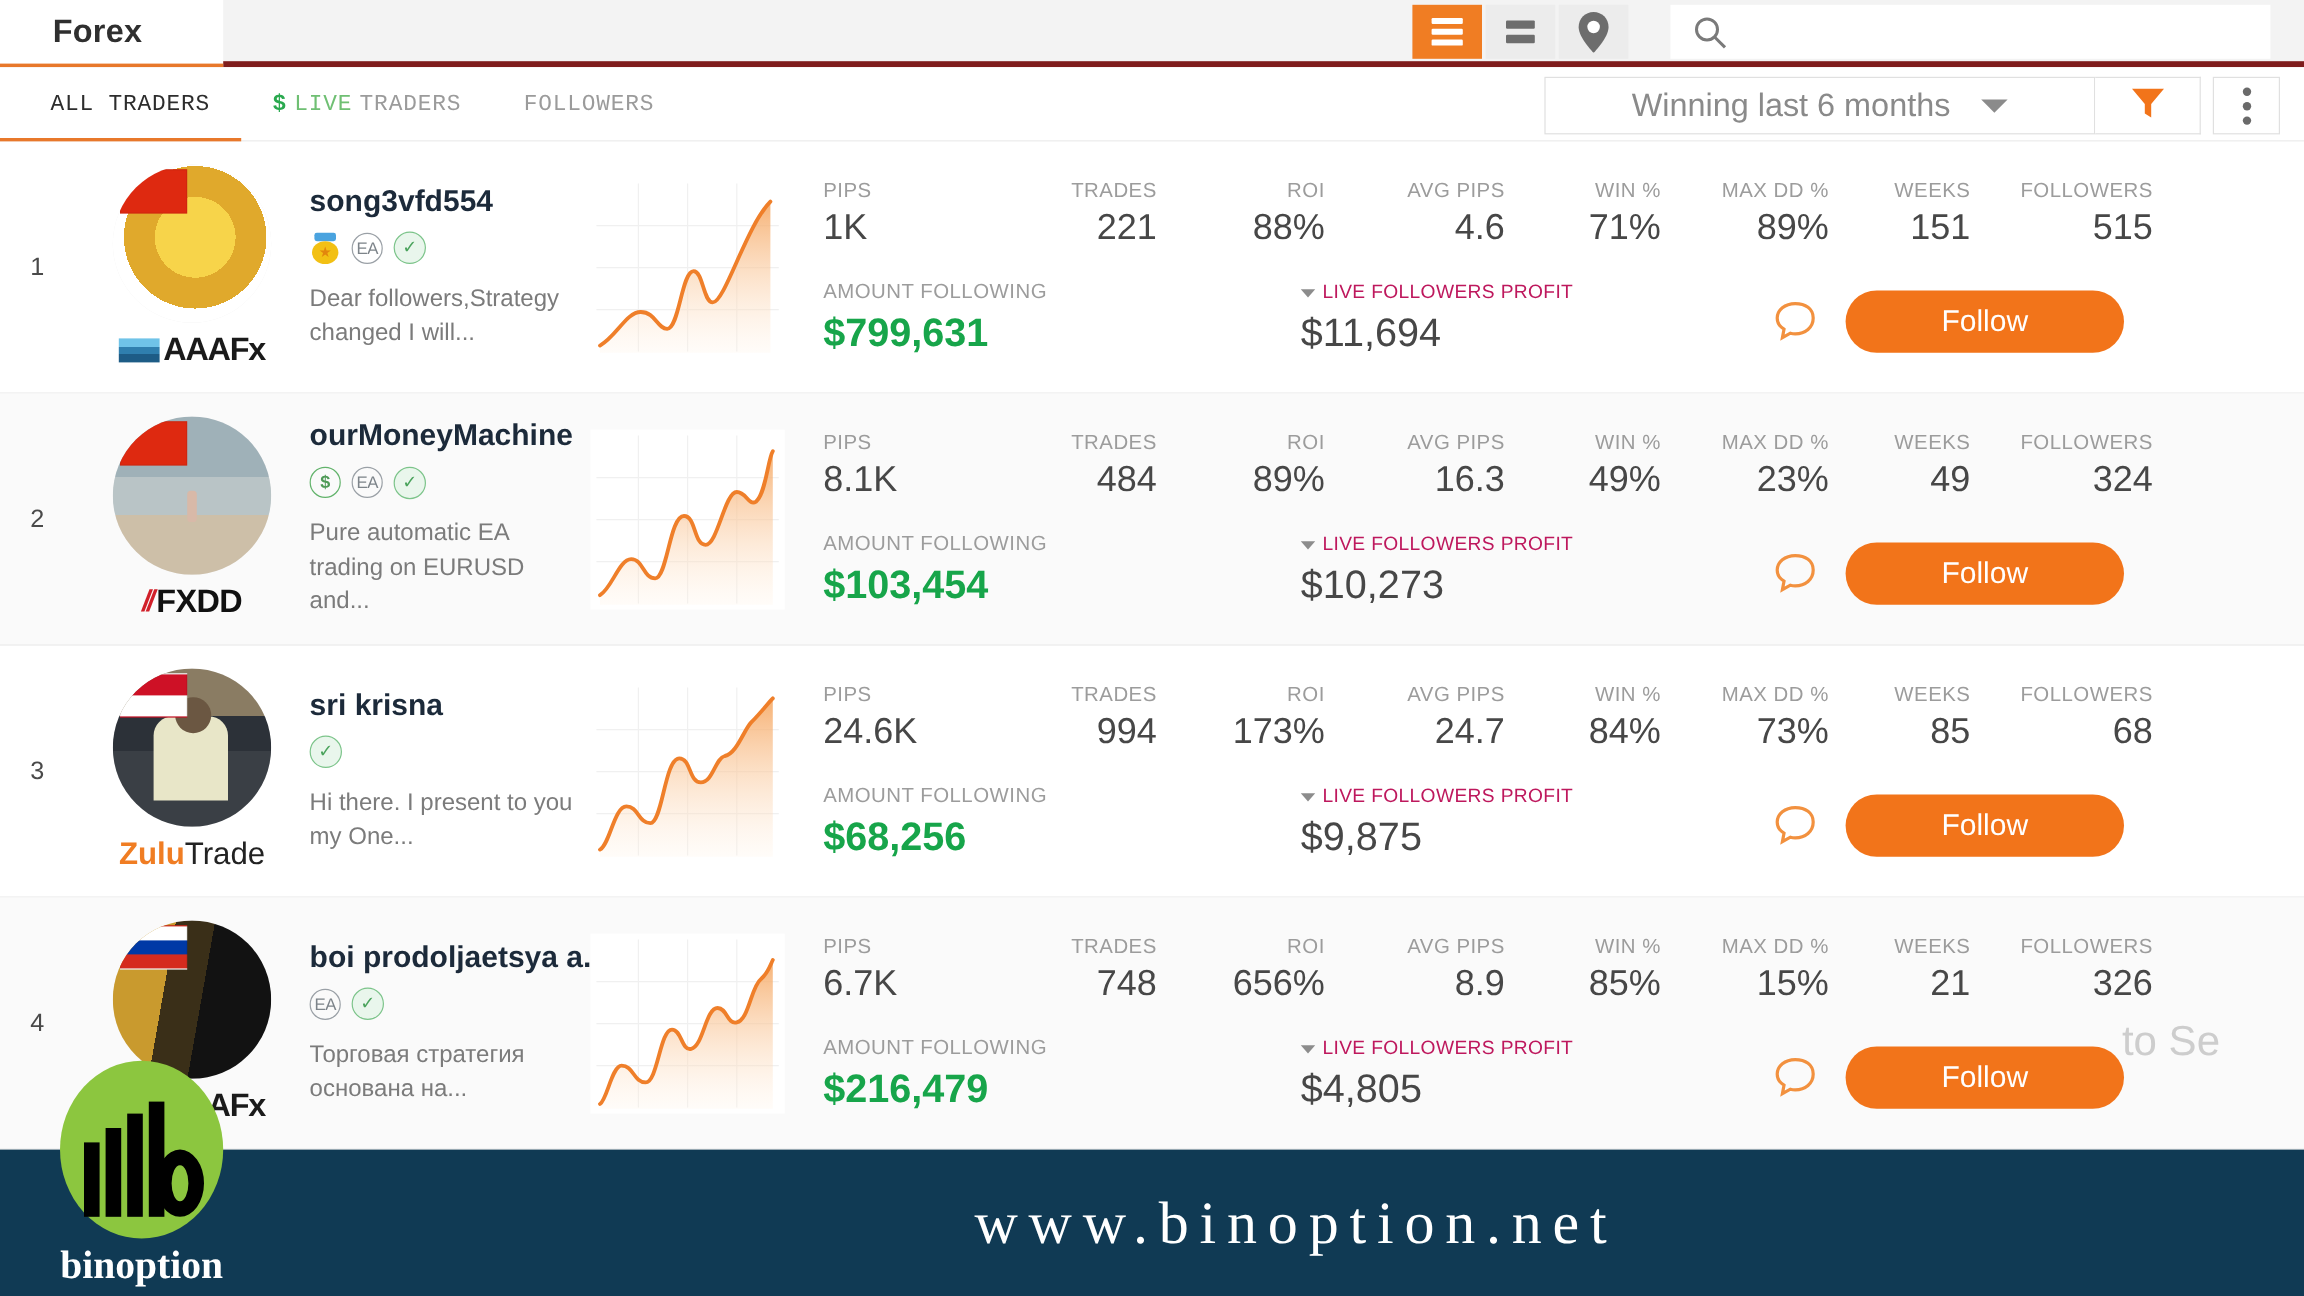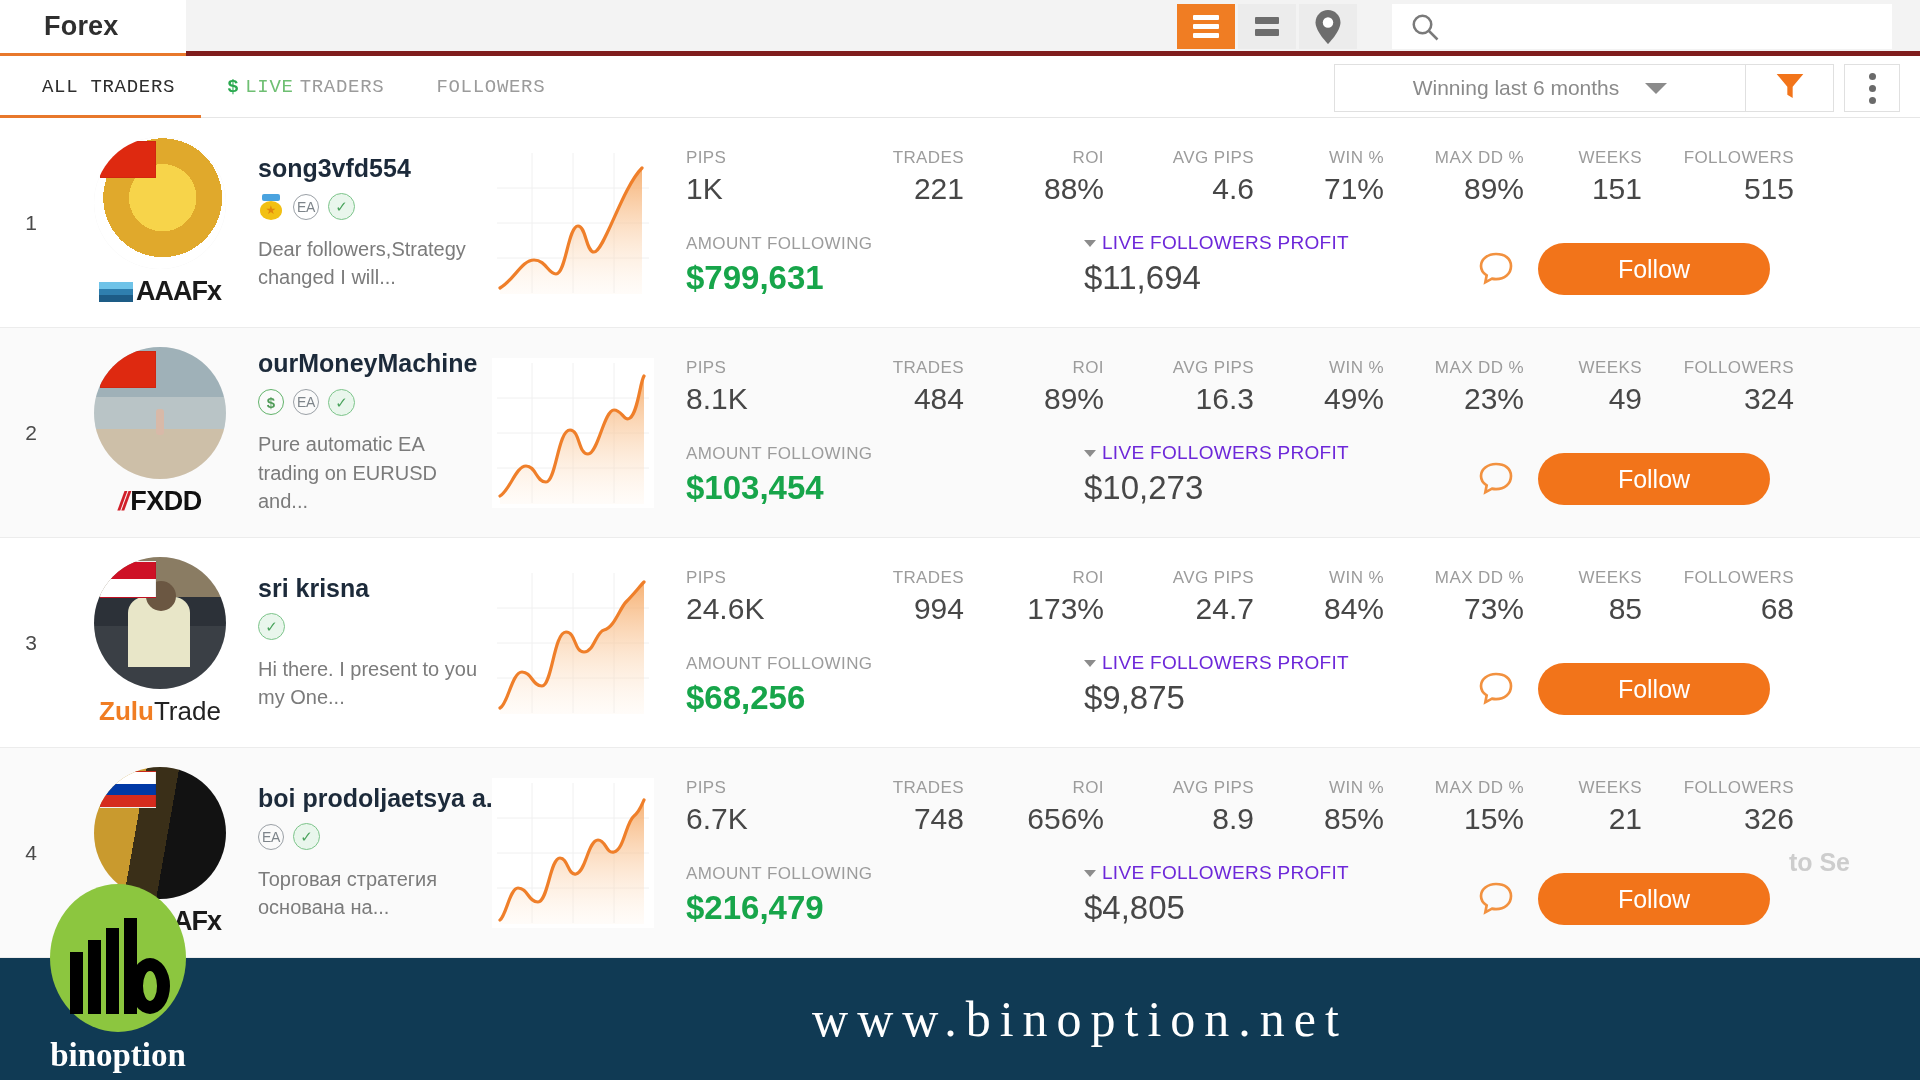--- a/index.html
+++ b/index.html
@@ -66,23 +66,23 @@
   .tab.active { color: #2d2d2d; }
   .tab.active::after {
     content: ""; position: absolute; left: 0; right: 0; bottom: 0;
     height: 3px; background: #e8782b;
   }
   .tab .dollar { color: #2aa94f; font-weight: 700; margin-right: 6px; }
   .tab .live { color: #6fbf73; margin-right: 6px; }
 
   .filterbar { position: absolute; right: 20px; top: 8px; display: flex; align-items: stretch; height: 48px; }
   .filter-select {
-    width: 412px; border: 1px solid #e0e0e0; background:#fff;
+    width: 459px; border: 1px solid #e0e0e0; background:#fff;
     display:flex; align-items:center; justify-content:center; gap: 26px;
-    font-size: 21px; color: #8a8a8a; cursor: pointer;
+    font-size: 27px; color: #8a8a8a; cursor: pointer;
   }
   .caret-down { width: 0; height: 0; border-left: 11px solid transparent; border-right: 11px solid transparent; border-top: 11px solid #8b8b8b; }
   .filter-funnel, .filter-kebab {
     width: 88px; border: 1px solid #e0e0e0; border-left: 0; background:#fff;
     display:flex; align-items:center; justify-content:center; cursor:pointer;
   }
   .filter-kebab { width: 56px; margin-left: 10px; border-left: 1px solid #e0e0e0; }
   .kebab-dots { display:flex; flex-direction:column; gap: 5px; }
   .kebab-dots i { width: 7px; height: 7px; border-radius: 50%; background: #6a6a6a; display:block; }
 
@@ -159,35 +159,35 @@
   .s-win     { width: 130px; }
   .s-maxdd   { width: 140px; }
   .s-weeks   { width: 118px; }
   .s-foll    { width: 152px; }
 
   .stats-bot { display:flex; align-items: flex-end; margin-top: 26px; }
   .amt { width: 398px; }
   .amt .lbl { font-size: 17px; color: #9c9c9c; letter-spacing: .4px; margin-bottom: 5px; }
   .amt .val { font-size: 33px; font-weight: 700; color: #17a54a; }
   .lfp { width: 390px; }
-  .lfp .lbl { font-size: 19px; color: #6d28d9; letter-spacing: .3px; margin-bottom: 5px; display:flex; align-items:center; gap:6px; }
+  .lfp .lbl { font-size: 16px; color: #be185d; letter-spacing: .3px; margin-bottom: 5px; display:flex; align-items:center; gap:6px; }
   .lfp .tri { width:0;height:0;border-left:6px solid transparent;border-right:6px solid transparent;border-top:7px solid #8c8c8c; }
   .lfp .val { font-size: 33px; color: #474747; }
   .actions { display:flex; align-items:center; gap: 20px; padding-bottom: 2px; }
   .chat-btn { width: 44px; height: 44px; display:flex; align-items:center; justify-content:center; cursor:pointer; }
   .follow-btn {
     width: 232px; height: 52px; border-radius: 26px; background: #f2741a;
     color: #ffffff; font-size: 25px; display:flex; align-items:center; justify-content:center;
     cursor: pointer; border: 0; font-family: "Liberation Sans", sans-serif;
   }
 
   
   .ghost {
     position: absolute; right: 70px; top: 848px; z-index: 5;
-    font-size: 25px; color: rgba(150,150,150,.45); pointer-events: none; white-space: nowrap; font-weight: bold;
+    font-size: 35px; color: rgba(150,150,150,.45); pointer-events: none; white-space: nowrap;
   }
 
   
   .footer {
     position: absolute; left: 0; bottom: 0; width: 1920px; height: 122px;
     background: #103a54;
   }
   .footer-url {
     position: absolute; left: 0; right: 0; top: 0; bottom: 0;
     display:flex; align-items:center; justify-content:center; padding-left: 240px;

